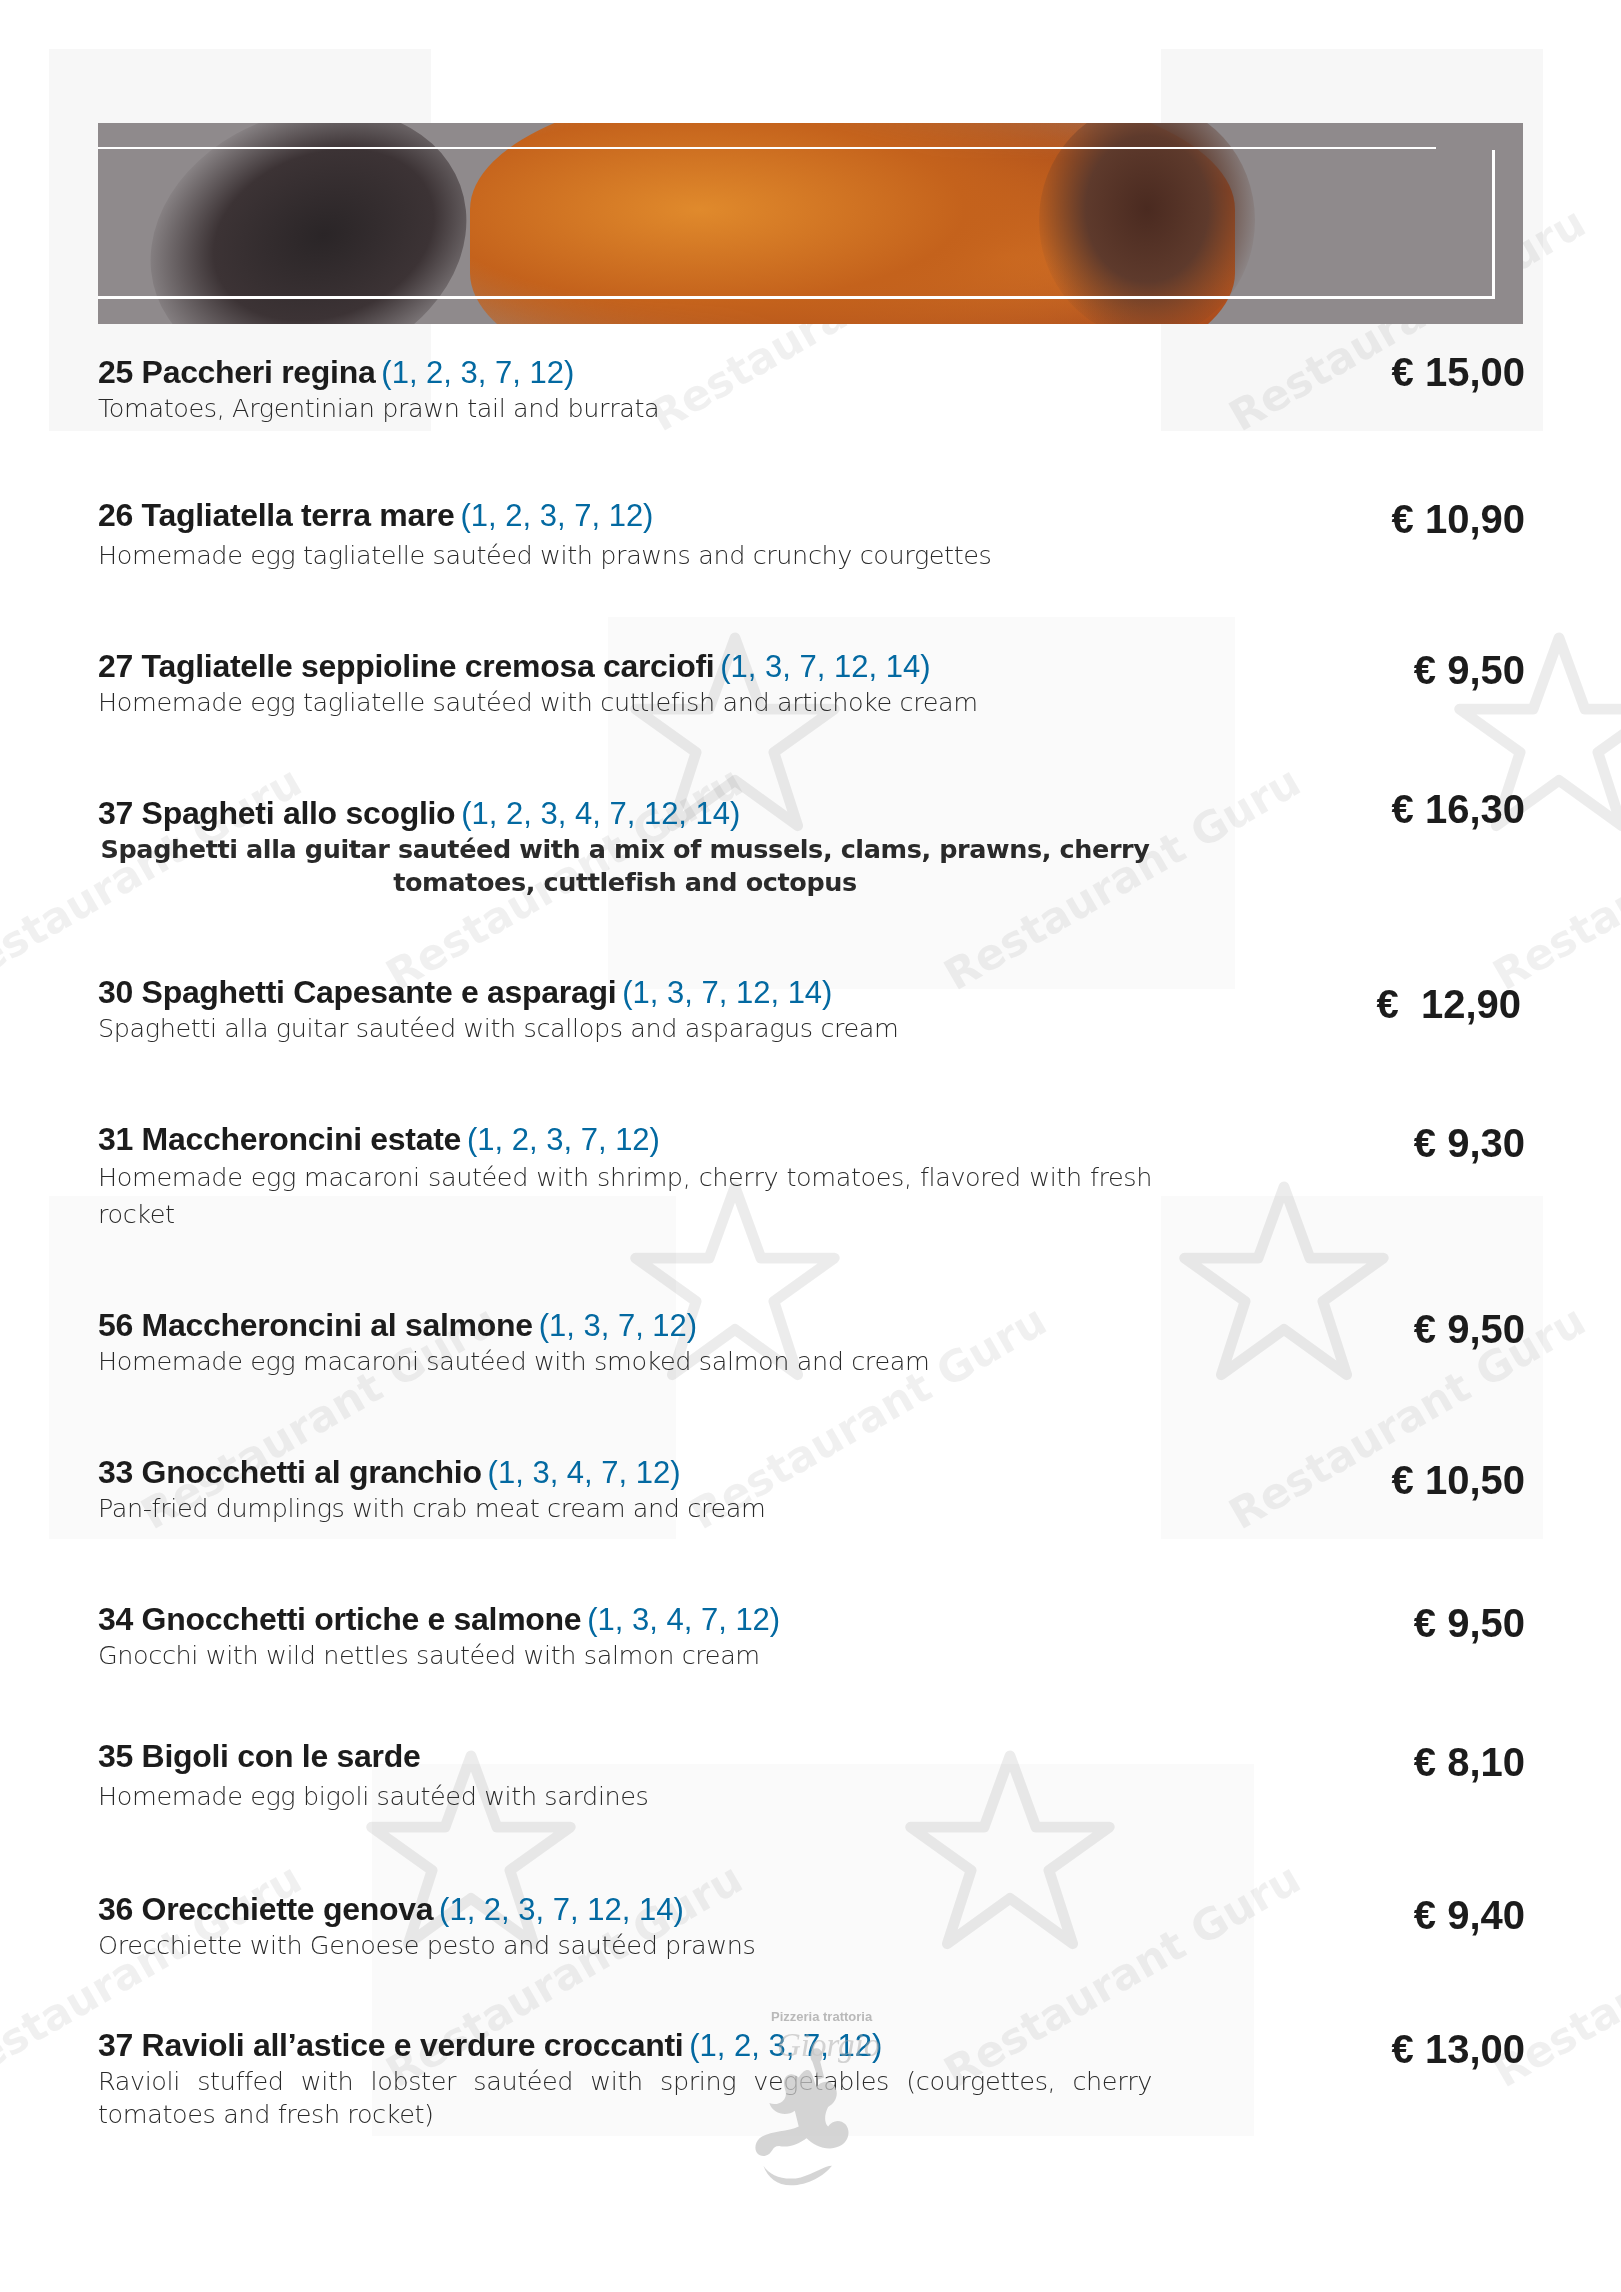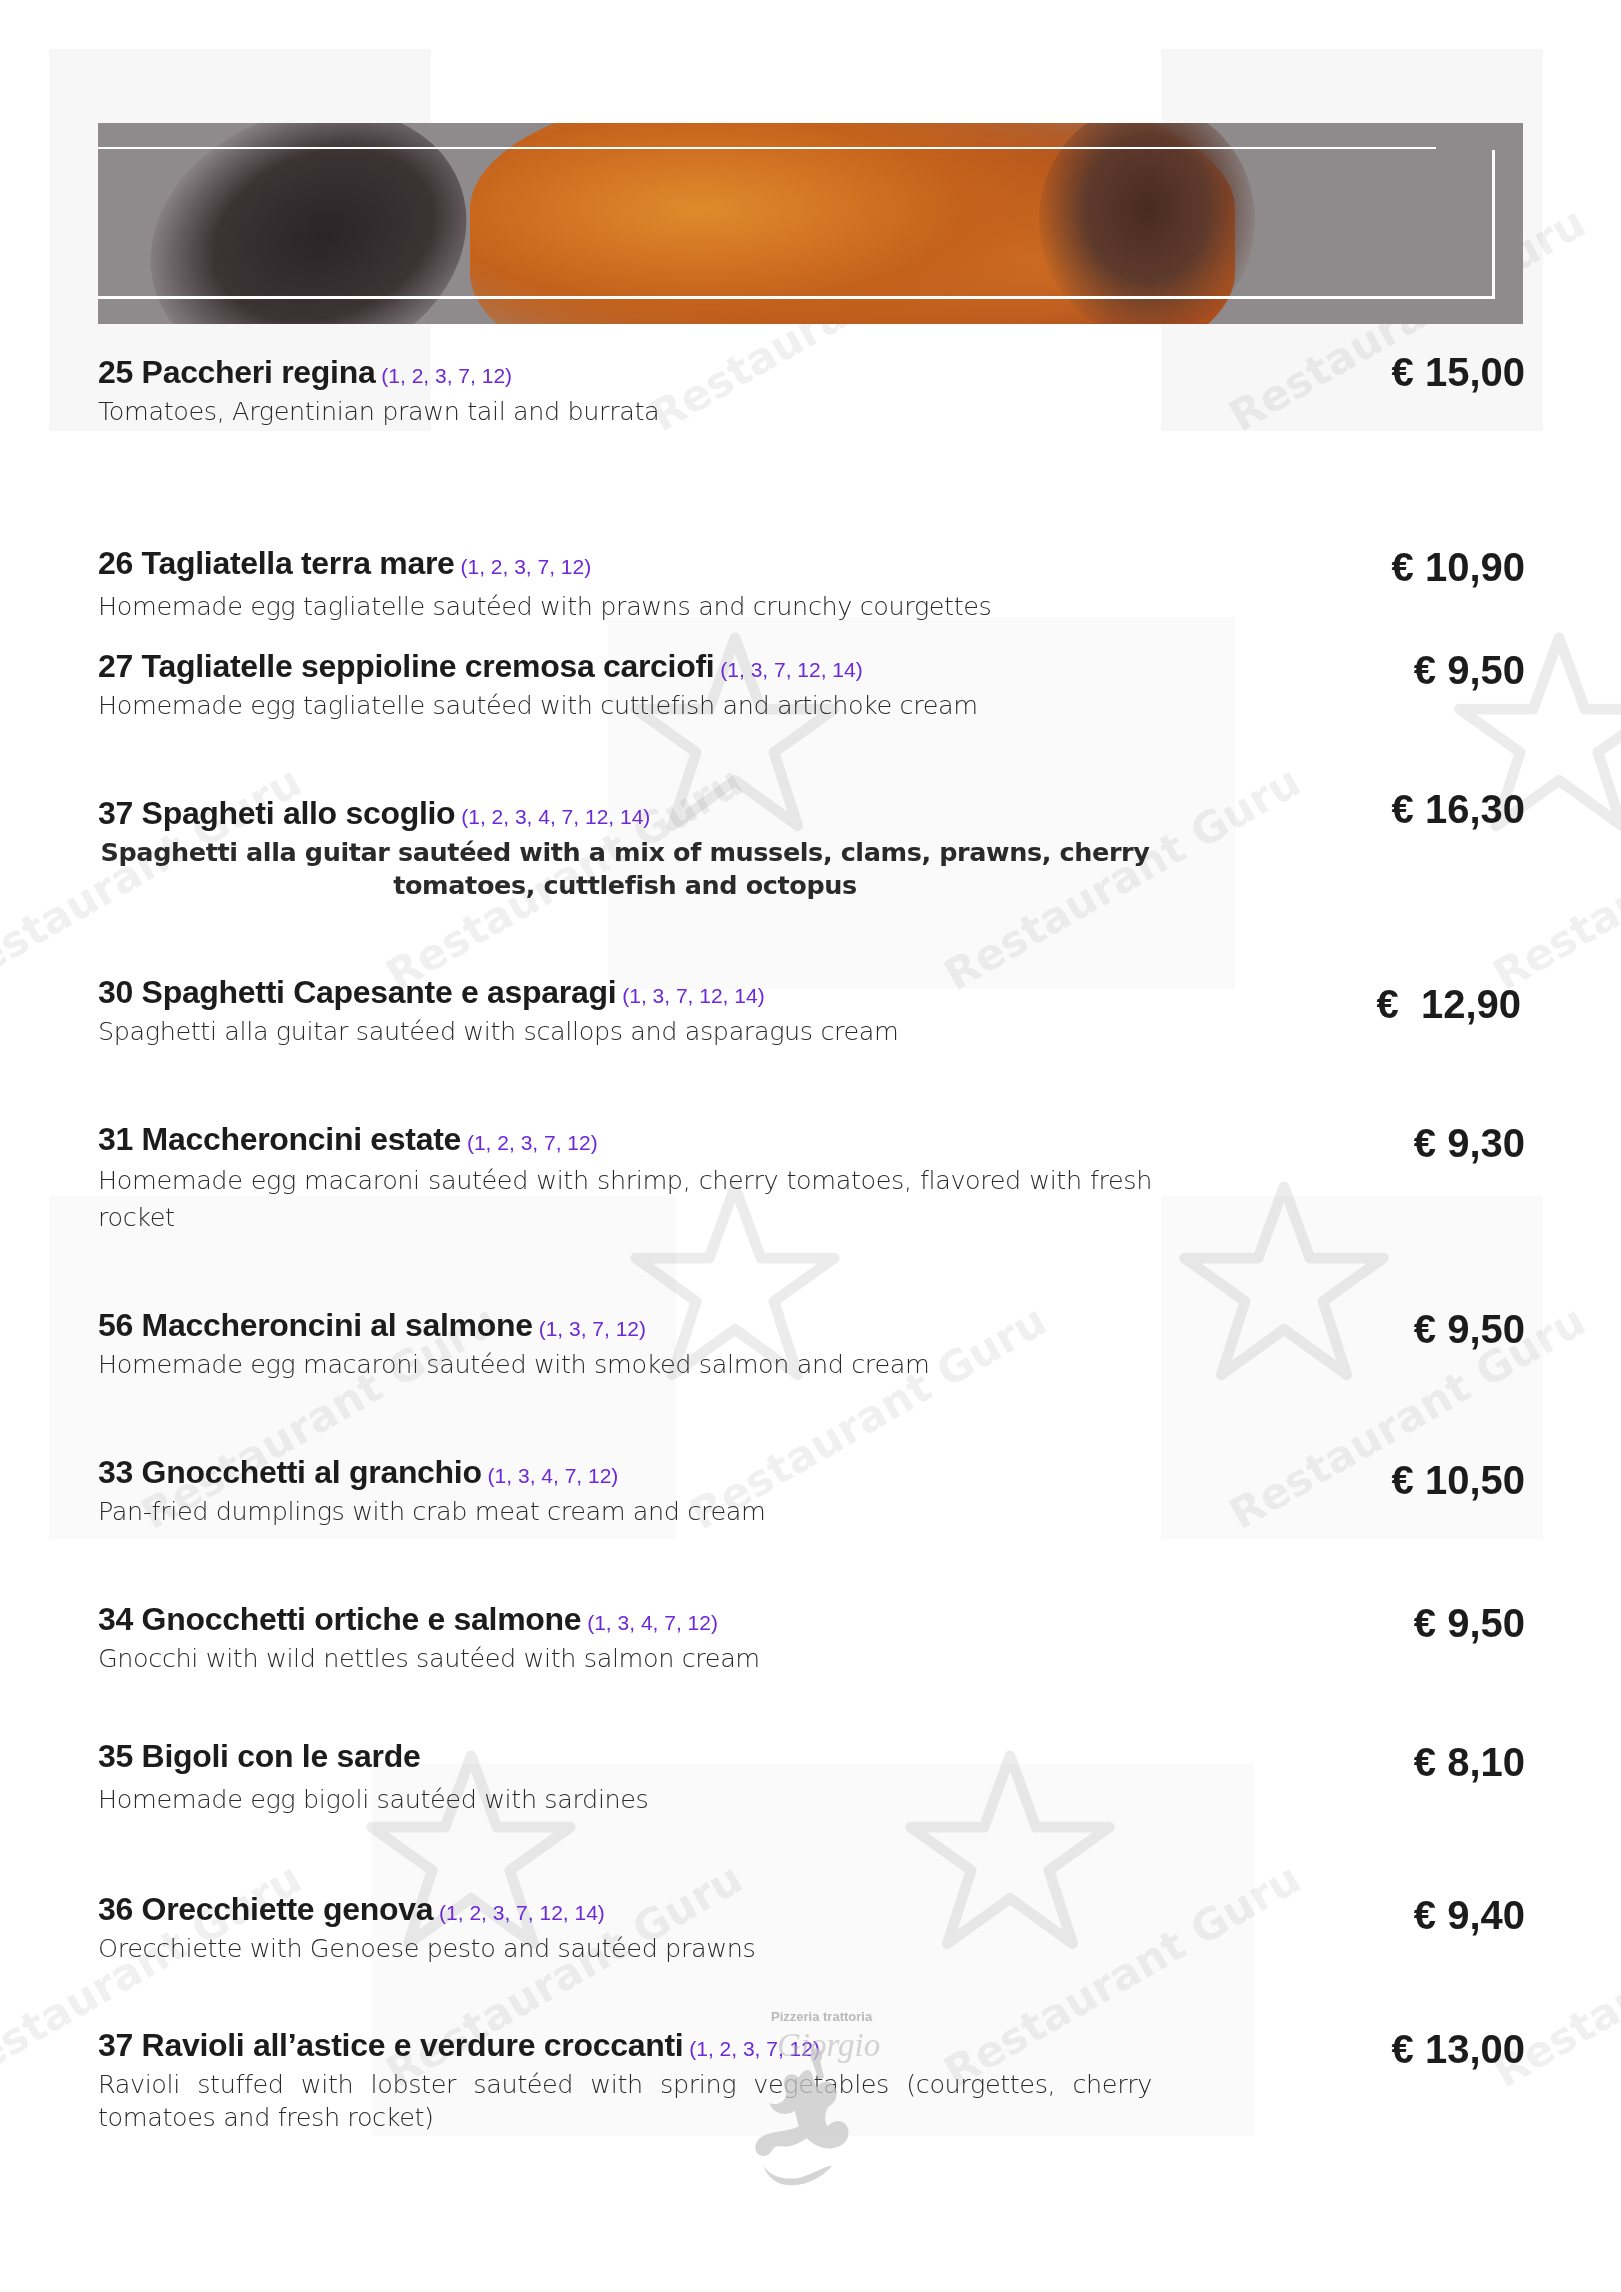--- a/index.html
+++ b/index.html
@@ -47,21 +47,21 @@
     font-family: "DejaVu Serif", "Liberation Serif", serif; font-weight: bold;
     font-size: 84px; line-height: 1; letter-spacing: -5.9px; white-space: nowrap;
     text-shadow: 0 0 2px rgba(0,0,0,0.2);
   }
 
   
   .menu { position: absolute; left: 0; top: 0; width: 100%; }
   .item { position: absolute; left: 98px; width: 1427px; }
   .item .name-line { white-space: nowrap; font-size: 32px; line-height: 39px; }
   .item .name { font-weight: bold; color: #1c1c1c; letter-spacing: -0.3px; }
-  .item .allergens { font-size: 21px; color: #6d28d9; font-weight: normal; margin-left: 5.9px; }
+  .item .allergens { font-size: 31px; color: #0369a1; font-weight: normal; margin-left: 5.9px; }
   .item .desc {
     width: 1054px; font-size: 25.5px; line-height: 33px; color: #2a2a2a;
     font-family: "DejaVu Sans", sans-serif; font-weight: 300; letter-spacing: -0.4px;
     text-align: justify;
   }
   .item .price {
     position: absolute; right: 0; top: 0; font-size: 40px; font-weight: bold; color: #1c1c1c;
     white-space: pre; line-height: 39px;
   }
 
@@ -129,21 +129,21 @@
 </div>
 
 <div class="menu">
 
   <div class="item" style="top:353px;">
     <div class="name-line"><span class="name">25 Paccheri regina</span><span class="allergens">(1, 2, 3, 7, 12)</span></div>
     <div class="desc">Tomatoes, Argentinian prawn tail and burrata</div>
     <div class="price">€ 15,00</div>
   </div>
 
-  <div class="item" style="top:496px;margin-top:48px;">
+  <div class="item" style="top:496px;">
     <div class="name-line"><span class="name">26 Tagliatella terra mare</span><span class="allergens">(1, 2, 3, 7, 12)</span></div>
     <div class="desc" style="margin-top:3.9px;">Homemade egg tagliatelle sautéed with prawns and crunchy courgettes</div>
     <div class="price" style="top:3.9px;">€ 10,90</div>
   </div>
 
   <div class="item" style="top:647px;">
     <div class="name-line"><span class="name">27 Tagliatelle seppioline cremosa carciofi</span><span class="allergens">(1, 3, 7, 12, 14)</span></div>
     <div class="desc">Homemade egg tagliatelle sautéed with cuttlefish and artichoke cream</div>
     <div class="price" style="top:3.9px;">€ 9,50</div>
   </div>

